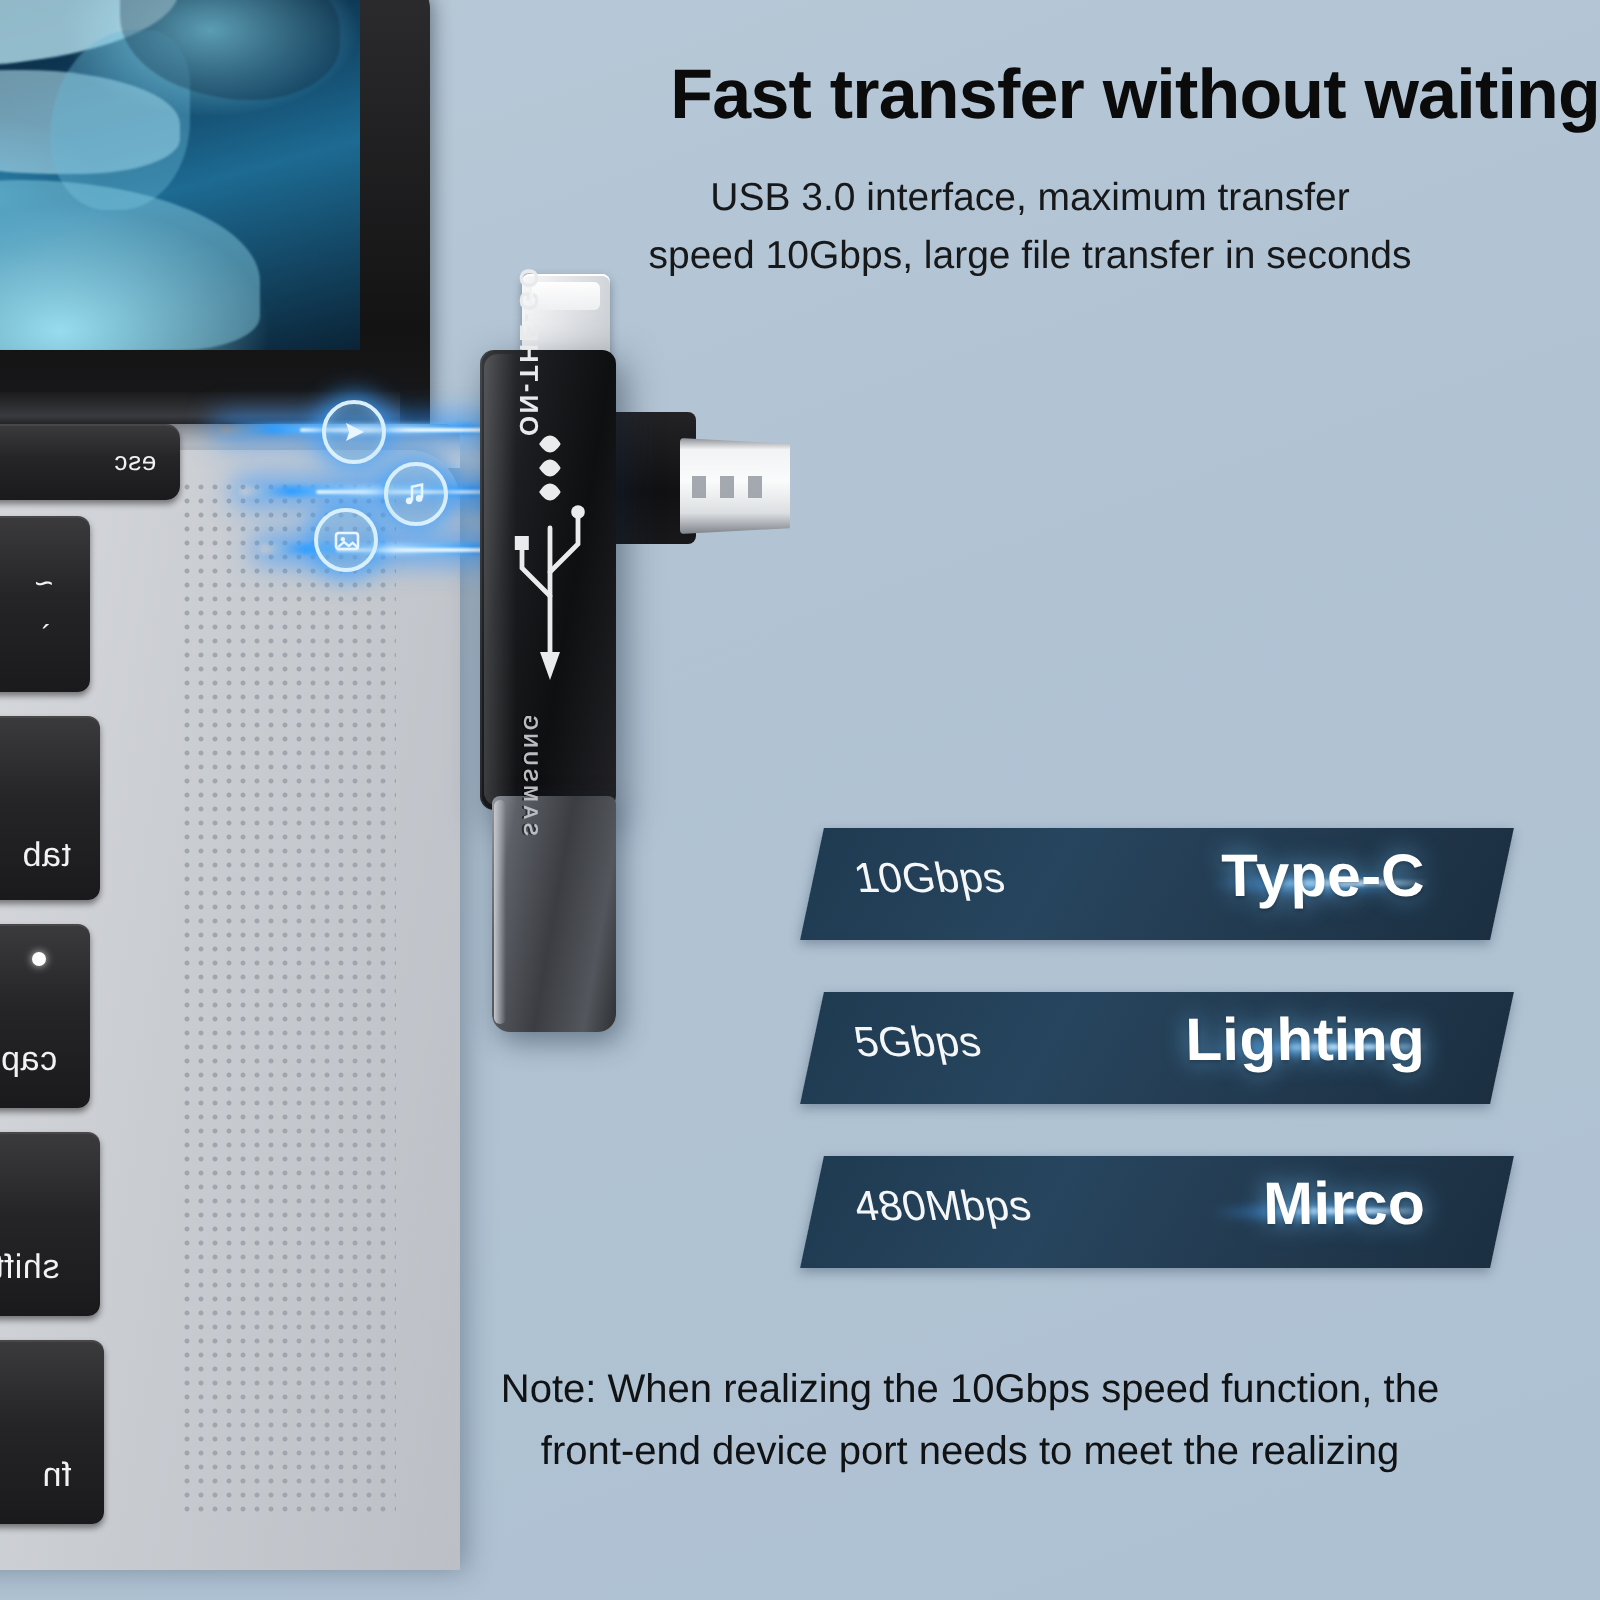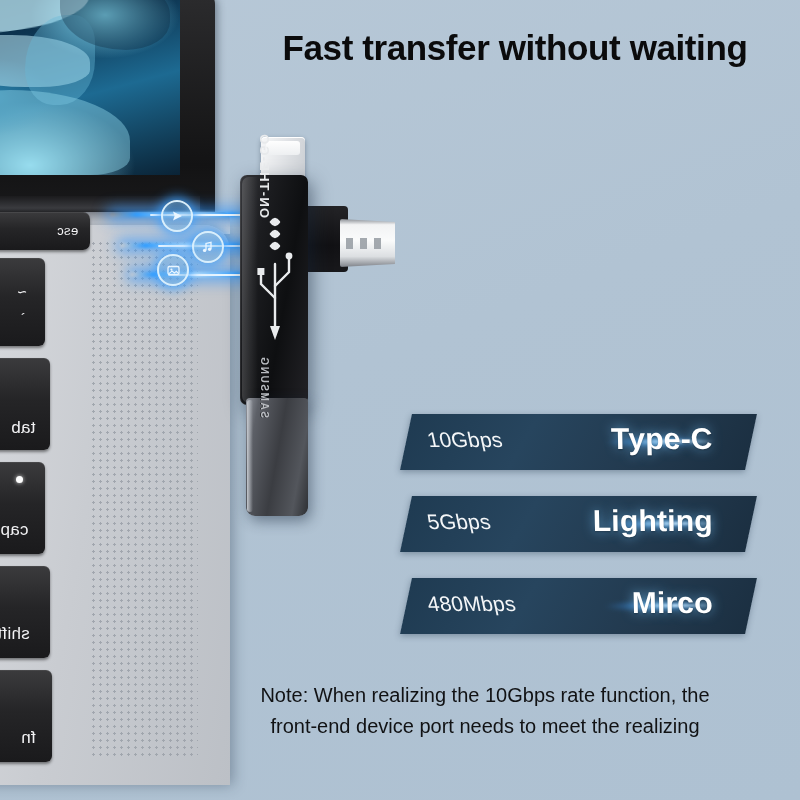--- a/index.html
+++ b/index.html
@@ -186,21 +186,21 @@
   }
   .usbc-text{
     position:absolute;left:270px;top:418px;
     color:#b9bcc1;font-size:10px;letter-spacing:1.6px;font-weight:600;
     transform:rotate(90deg) scaleX(-1);transform-origin:left top;white-space:nowrap;
     text-shadow:0 1px 0 rgba(0,0,0,.5);
   }
 
   
   .headline{
-    position:absolute;left:0;top:28px;width:800px;text-align:center;
+    position:absolute;left:0;top:28px;width:800px;text-align:right;
     color:#0b0b0c;font-size:35px;font-weight:bold;letter-spacing:-.4px;
     padding-left:230px;box-sizing:border-box;
   }
   .sub{
     position:absolute;left:0;top:85px;width:800px;text-align:center;
     color:#17181a;font-size:19.5px;line-height:29px;
     padding-left:230px;box-sizing:border-box;
   }
 
   
@@ -337,20 +337,24 @@
       </svg>
     </div>
     <div class="otg-text">ON-THE-GO</div>
 
     <div class="usbc"></div>
     <div class="usbc-edge"></div>
     <div class="usbc-text">SAMSUNG</div>
   </div>
 
   <div class="headline">Fast transfer without waiting</div>
+  <div class="sub">
+    <div>USB 3.0 interface, maximum transfer</div>
+    <div>speed 10Gbps, large file transfer in seconds</div>
+  </div>
 
   <div class="badges">
 
     <div class="badge-row">
       <div class="badge">
         <div class="flare"></div>
         <div class="flare-core"></div>
       </div>
       <div class="badge-inner">
         <span class="speed">10Gbps</span>
@@ -376,17 +380,17 @@
       </div>
       <div class="badge-inner">
         <span class="speed">480Mbps</span>
         <span class="ptype">Mirco</span>
       </div>
     </div>
 
   </div>
 
   <div class="note">
-    <div>Note: When realizing the 10Gbps rate function, the</div>
+    <div>Note: When realizing the 10Gbps speed function, the</div>
     <div>front-end device port needs to meet the realizing</div>
   </div>
 
 </div>
 
 </body></html>

